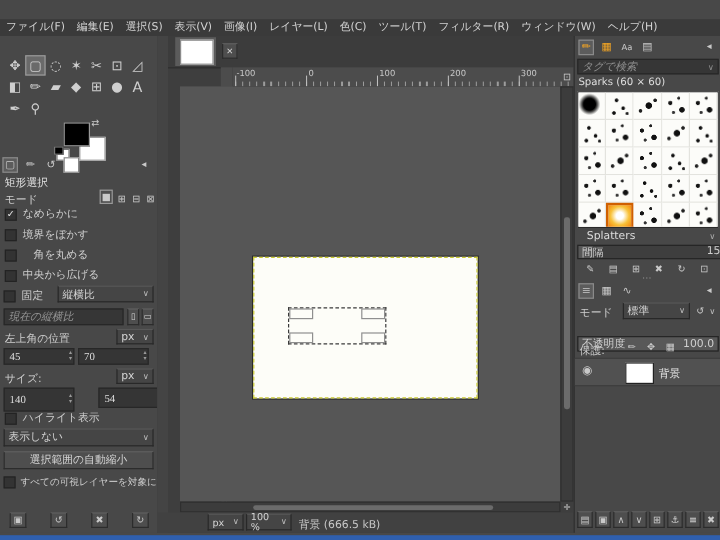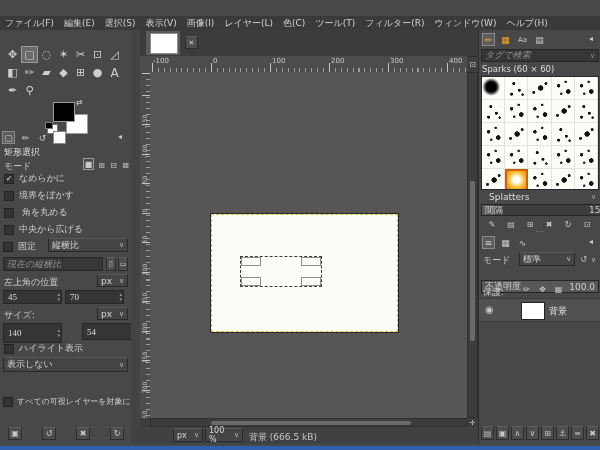--- a/index.html
+++ b/index.html
@@ -22,21 +22,21 @@
   .combo .chev{color:#bdbdbd;font-size:7px;margin-left:3px;}
   .spin{background:#353535;border:1px solid #272727;color:#dedede;box-sizing:border-box;display:flex;align-items:center;justify-content:space-between;padding:0 1px 0 4px;font-family:Liberation Serif, serif;}
   .spin .arr{display:flex;flex-direction:column;line-height:5px;font-size:5px;color:#9a9a9a;text-align:center;}
   .check{width:10px;height:10px;background:#333;border:1px solid #232323;box-sizing:border-box;
          display:flex;align-items:center;justify-content:center;font-size:8px;color:#e6e6e6;line-height:8px;}
   .lbl{white-space:nowrap;text-align:right;}
   .toolcell{width:17px;height:17px;display:flex;align-items:center;justify-content:center;color:#cfcfcf;font-size:11px;}
   .toolcell.sel{background:#6a6a6a;border:1px solid #9a9a9a;box-sizing:border-box;}
   .mini{display:flex;align-items:center;justify-content:center;font-size:8px;color:#c9c9c9;}
   
-  .ruler{background:#4c4c4c;}
+  .ruler{background:#4c4c4c;margin-left:44px;}
   .hticks-minor{position:absolute;bottom:0;left:0;right:0;height:4px;
     background:repeating-linear-gradient(90deg,#9c9c9c 0 1px,transparent 1px 5.9px);background-position-x:2px;}
   .hticks-major{position:absolute;bottom:0;left:0;right:0;height:9px;
     background:repeating-linear-gradient(90deg,#c2c2c2 0 1px,transparent 1px 59px);background-position-x:2px;}
   .vticks-minor{position:absolute;right:0;top:0;bottom:0;width:4px;
     background:repeating-linear-gradient(180deg,#9c9c9c 0 1px,transparent 1px 5.9px);background-position-y:1px;}
   .vticks-major{position:absolute;right:0;top:0;bottom:0;width:8px;
     background:repeating-linear-gradient(180deg,#c2c2c2 0 1px,transparent 1px 29.5px);background-position-y:23px;}
   .hlab{position:absolute;top:1px;font-size:7px;color:#c8c8c8;}
   .vlab{position:absolute;left:-6px;width:20px;text-align:center;font-size:6px;color:#c8c8c8;transform:rotate(-90deg);}
@@ -131,21 +131,21 @@
     <div class="abs mini" style="left:120px;top:129px;width:11px;height:12px;">⊠</div>
 
     <div class="abs" style="left:4px;top:142px;display:flex;gap:5px;align-items:center;">
       <div class="check">✓</div>
       <span class="lbl">なめらかに</span>
     </div>
     <div class="abs" style="left:4px;top:159px;display:flex;gap:5px;align-items:center;">
       <div class="check"></div>
       <span class="lbl">境界をぼかす</span>
     </div>
-    <div class="abs" style="left:4px;top:176px;display:flex;gap:8px;align-items:center;">
+    <div class="abs" style="left:4px;top:176px;display:flex;gap:14px;align-items:center;">
       <div class="check"></div>
       <span class="lbl">角を丸める</span>
     </div>
     <div class="abs" style="left:4px;top:193px;display:flex;gap:5px;align-items:center;">
       <div class="check"></div>
       <span class="lbl">中央から広げる</span>
     </div>
 
     <div class="abs" style="left:3px;top:210px;display:flex;gap:5px;align-items:center;">
       <div class="check"></div>
@@ -193,20 +193,23 @@
     <div class="abs" style="left:4px;top:312px;display:flex;gap:5px;align-items:center;">
       <div class="check"></div>
       <span class="lbl">ハイライト表示</span>
     </div>
 
     <div class="abs combo" style="left:3px;top:327px;width:125px;height:15px;">
       <span>表示しない</span>
         <span class="chev">∨</span>
     </div>
 
+    <div class="abs btn" style="left:3px;top:346px;width:125px;height:15px;">
+      <span>選択範囲の自動縮小</span>
+    </div>
 
     <div class="abs" style="left:3px;top:366px;display:flex;gap:4px;align-items:center;">
       <div class="check"></div>
       <span class="lbl" style="font-size:8px;">すべての可視レイヤーを対象にする</span>
     </div>
 
     <div class="abs btn mini" style="left:8px;top:397px;width:14px;height:13px;">▣</div>
     <div class="abs btn mini" style="left:42px;top:397px;width:14px;height:13px;">↺</div>
     <div class="abs btn mini" style="left:76px;top:397px;width:14px;height:13px;">✖</div>
     <div class="abs btn mini" style="left:110px;top:397px;width:14px;height:13px;">↻</div>

